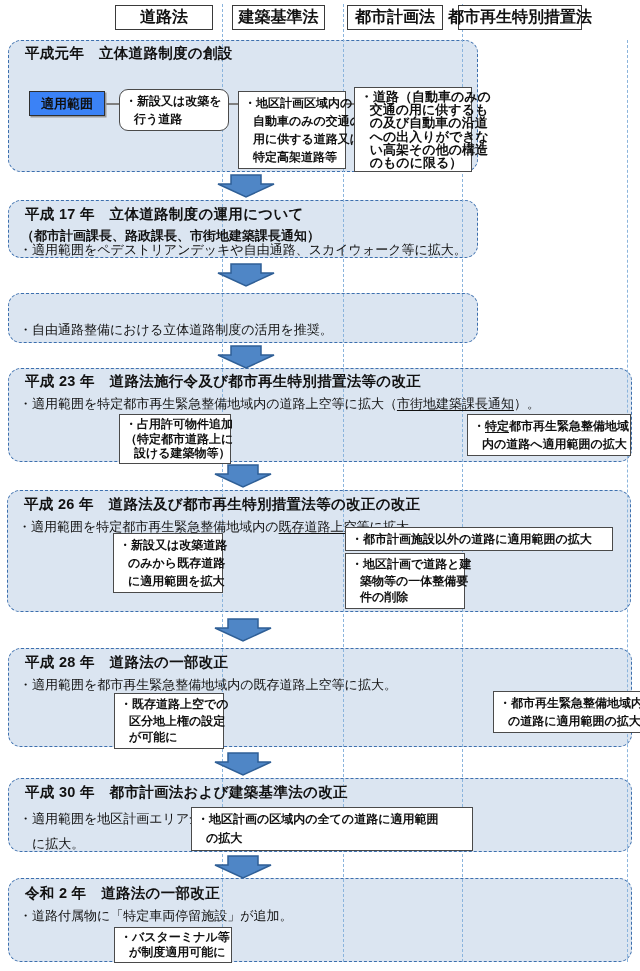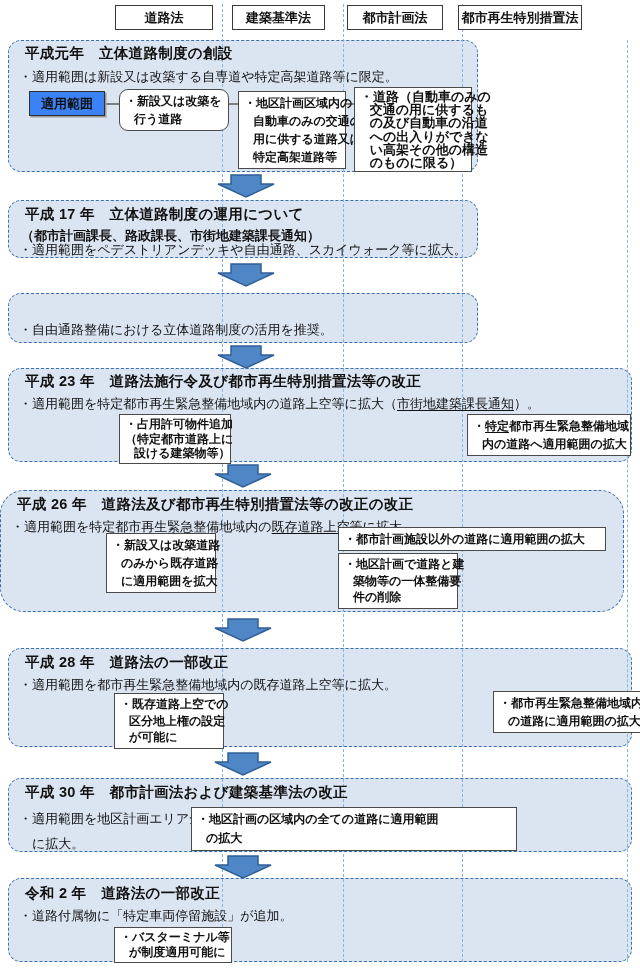--- a/index.html
+++ b/index.html
@@ -1,20 +1,20 @@
 <!DOCTYPE html>
 <html><head>
 <meta charset="utf-8">
 <style>
   html,body{margin:0;padding:0;background:#fff;}
   .canvas{position:relative;width:640px;height:971px;background:#ffffff;overflow:hidden;
           font-family:"Liberation Sans","DejaVu Sans",sans-serif;color:#111;}
   .vline{position:absolute;top:4px;height:958px;width:0;border-left:1.4px dashed #8ab4dd;}
   .hbox{position:absolute;top:5px;height:25px;background:#fff;border:1.6px solid #3a3a3a;
-        display:flex;align-items:center;justify-content:center;font-weight:bold;font-size:13px;
+        display:flex;align-items:center;justify-content:center;font-weight:bold;font-size:16px;
         z-index:3;white-space:nowrap;box-sizing:border-box;padding:0 3px;}
   .band{position:absolute;background:#dbe5f1;border:1.6px dashed #3c6fae;border-radius:13px;box-sizing:border-box;}
   .bt{position:absolute;z-index:2;font-weight:bold;font-size:14.5px;letter-spacing:.3px;white-space:nowrap;}
   .bb{position:absolute;z-index:2;font-family:"Liberation Serif","DejaVu Serif",serif;
       font-size:13px;white-space:nowrap;}
   .bb-sans{position:absolute;z-index:2;font-size:13px;white-space:nowrap;line-height:25px;}
   .bnote{position:absolute;z-index:2;font-weight:bold;font-size:13px;white-space:nowrap;}
   .ibox{position:absolute;z-index:2;background:#fff;border:1.4px solid #4a4a4a;font-weight:bold;
         font-size:12px;line-height:18px;padding:2px 4px 2px 5px;box-sizing:border-box;}
   .ibox .ln{display:block;white-space:nowrap;}
@@ -31,21 +31,20 @@
   .arrow{position:absolute;z-index:2;}
   .u{text-decoration:underline;text-underline-offset:2px;}
 </style>
 </head>
 <body>
 
 <div class="canvas">
 
   <div class="band" style="left:8px;top:40px;width:470px;height:132px;">
     <div class="bt" style="left:16px;top:3px;">平成元年　立体道路制度の創設</div>
-    <div class="bb" style="left:10px;top:27px;">・適用範囲は新設又は改築する自専道や特定高架道路等に限定。</div>
     <div class="conn" style="left:94px;top:62px;width:18px;"></div>
     <div class="conn" style="left:218px;top:62px;width:13px;"></div>
     <div class="conn" style="left:333px;top:62px;width:14px;"></div>
     <div class="scope" style="left:20px;top:50px;width:76px;height:25px;">適用範囲</div>
     <div class="ibox" style="left:110px;top:48px;width:110px;border-radius:9px;">
       <span class="ln">・新設又は改築を</span>
       <span class="ln cont">行う道路</span>
     </div>
     <div class="ibox" style="left:229px;top:50px;width:108px;">
       <span class="ln">・地区計画区域内の</span>
@@ -80,21 +79,21 @@
       <span class="ln">・占用許可物件追加</span>
       <span class="ln">（特定都市道路上に</span>
       <span class="ln cont">設ける建築物等）</span>
     </div>
     <div class="ibox" style="left:458px;top:45px;width:164px;">
       <span class="ln"><span>・</span><span class="u">特定</span><span>都市再生緊急整備地域</span></span>
       <span class="ln cont">内の道路へ適用範囲の拡大</span>
     </div>
   </div>
 
-  <div class="band" style="left:0;top:490px;width:624px;height:122px;border-radius:24px;">
+  <div class="band" style="left:7px;top:490px;width:624px;height:122px;">
     <div class="bt" style="left:16px;top:4px;">平成 26 年　道路法及び都市再生特別措置法等の改正の改正</div>
     <div class="bb" style="left:10px;top:27px;"><span>・適用範囲を特定都市再生緊急整備地域内の</span><span class="u">既存道路上空等に拡大</span><span>。</span></div>
     <div class="ibox" style="left:105px;top:42px;width:110px;">
       <span class="ln">・新設又は改築道路</span>
       <span class="ln cont">のみから既存道路</span>
       <span class="ln cont">に適用範囲を拡大</span>
     </div>
     <div class="ibox" style="left:337px;top:36px;width:268px;">
       <span class="ln">・都市計画施設以外の道路に適用範囲の拡大</span>
     </div>
@@ -118,21 +117,21 @@
       <span class="ln cont">の道路に適用範囲の拡大</span>
     </div>
   </div>
 
   <div class="band" style="left:8px;top:778px;width:624px;height:74px;">
     <div class="bt" style="left:16px;top:4px;">平成 30 年　都市計画法および建築基準法の改正</div>
     <div class="bb-sans" style="left:10px;top:27px;">
       <span style="display:block;">・適用範囲を地区計画エリア全般</span>
       <span style="display:block;padding-left:1em;">に拡大。</span>
     </div>
-    <div class="ibox lh20" style="left:182px;top:28px;width:326px;">
+    <div class="ibox lh20" style="left:182px;top:28px;width:282px;">
       <span class="ln">・地区計画の区域内の全ての道路に適用範囲</span>
       <span class="ln cont">の拡大</span>
     </div>
   </div>
 
   <div class="band" style="left:8px;top:878px;width:624px;height:84px;">
     <div class="bt" style="left:16px;top:5px;">令和 2 年　道路法の一部改正</div>
     <div class="bb" style="left:10px;top:28px;">・道路付属物に「特定車両停留施設」が追加。</div>
     <div class="ibox lh15" style="left:105px;top:48px;width:118px;">
       <span class="ln">・バスターミナル等</span>

